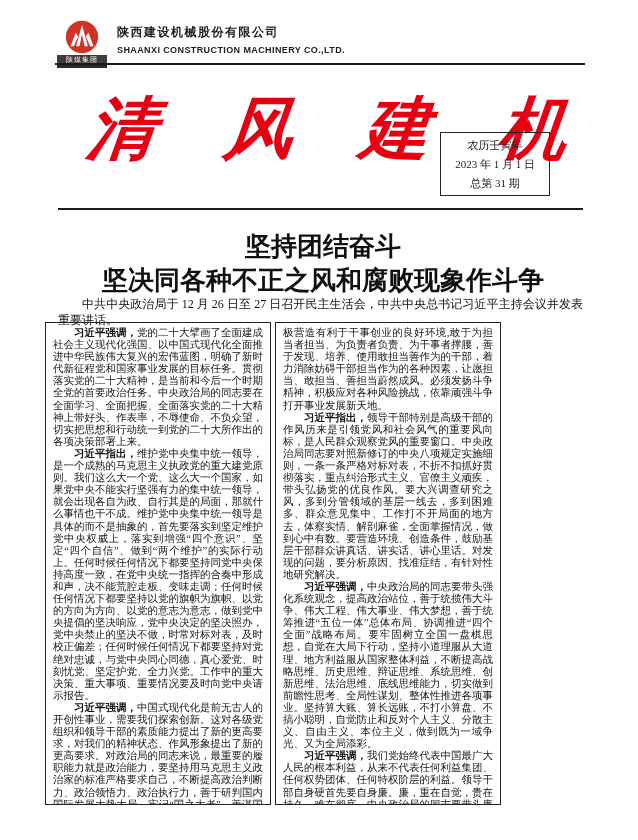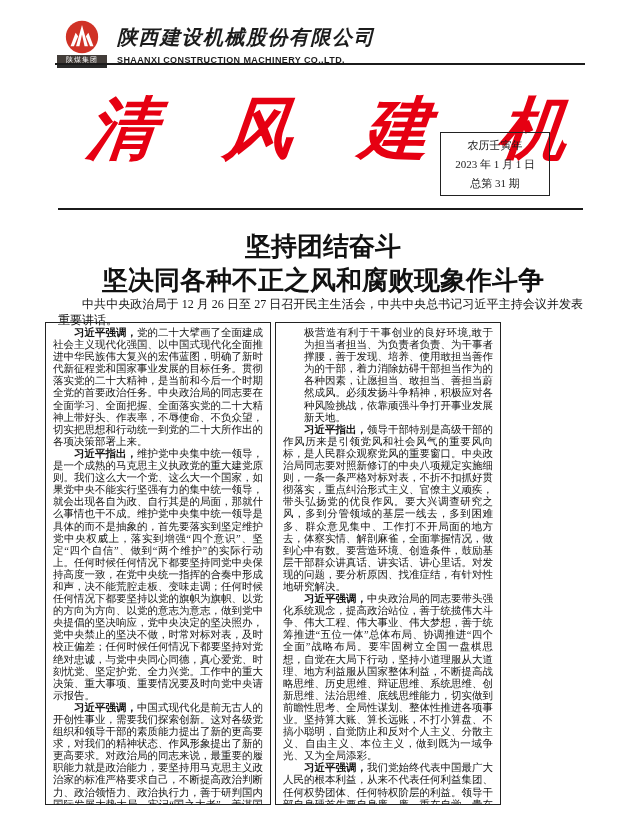--- a/index.html
+++ b/index.html
@@ -9,21 +9,21 @@
   }
   
   .company-header{position:absolute;top:20px;left:57px;display:flex;align-items:flex-start;gap:10px;}
   .logo{width:50px;text-align:center;}
   .logo svg{display:block;margin:0 auto;}
   .logo-label{margin-top:1px;background:#433d39;color:#fff;font-size:7px;line-height:9px;
     font-family:"Liberation Sans","DejaVu Sans",sans-serif;letter-spacing:1px;}
   .logo-bar{height:3px;background:#2a2a2a;margin-top:1px;}
   .company-names{padding-top:4px;}
   .company-cn{font-family:"Liberation Sans","DejaVu Sans",sans-serif;font-weight:bold;
-    font-size:20px;letter-spacing:1.5px;color:#1c1c1c;font-style:italic;}
+    font-size:12px;letter-spacing:1.5px;color:#1c1c1c;}
   .company-en{font-family:"Liberation Sans","DejaVu Sans",sans-serif;font-weight:bold;
     font-size:9px;letter-spacing:0.4px;color:#1c1c1c;margin-top:4px;}
   
   .rule{position:absolute;background:#1b1b1b;}
   .rule-header{left:55px;width:530px;top:63px;height:2px;}
   .rule-mast{left:58px;width:525px;top:208px;height:1.5px;}
   
   .paper-title{
     position:absolute;left:88px;top:84px;
     color:#e60012;font-size:68px;font-weight:bold;font-style:italic;
@@ -45,21 +45,21 @@
     position:absolute;top:296px;left:58px;width:525px;margin:0;
     font-size:12px;line-height:16px;text-indent:2em;text-align:justify;color:#111;
   }
   .columns{position:absolute;top:322px;left:45px;width:456px;display:flex;gap:4px;}
   .col{
     box-sizing:border-box;width:268px;height:483px;border:1px solid #222;
     padding:4px 7px;overflow:hidden;
     font-size:10.5px;line-height:12.1px;text-align:justify;color:#141414;
   }
   .col p{margin:0;text-indent:2em;}
-  .col p.continuation{text-indent:0;margin-left:21px;}
+  .col p.continuation{text-indent:0;}
   .col .lead{font-weight:bold;}
 </style>
 </head>
 <body>
 
 <div class="page">
 
   <header class="company-header">
     <div class="logo">
       <span>

